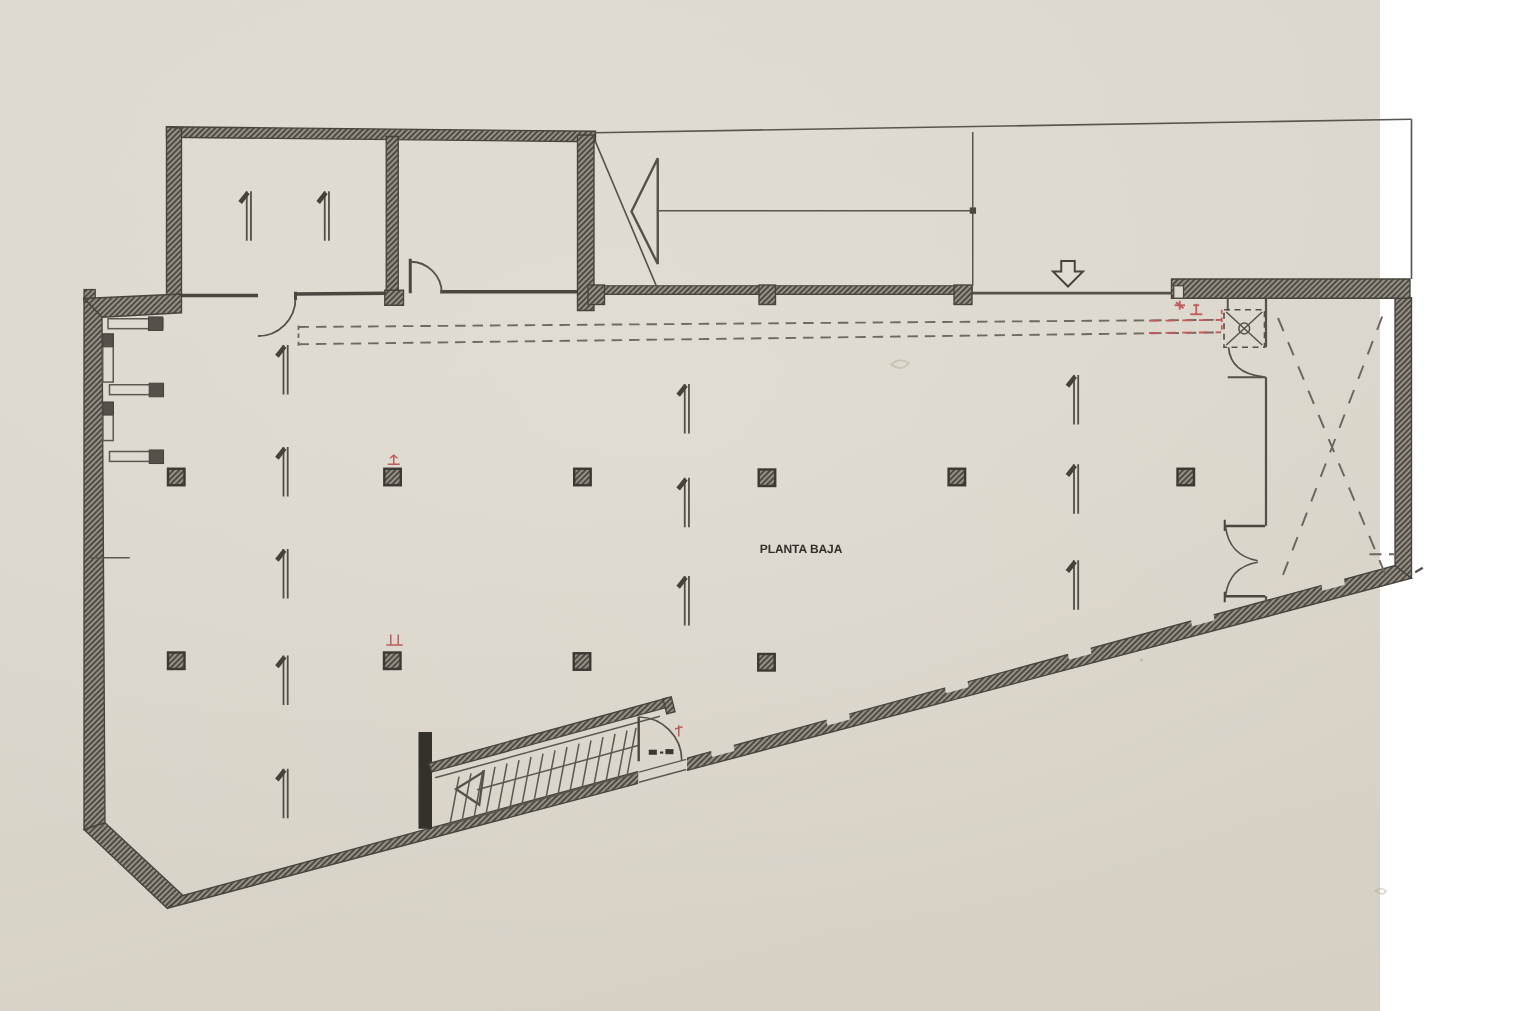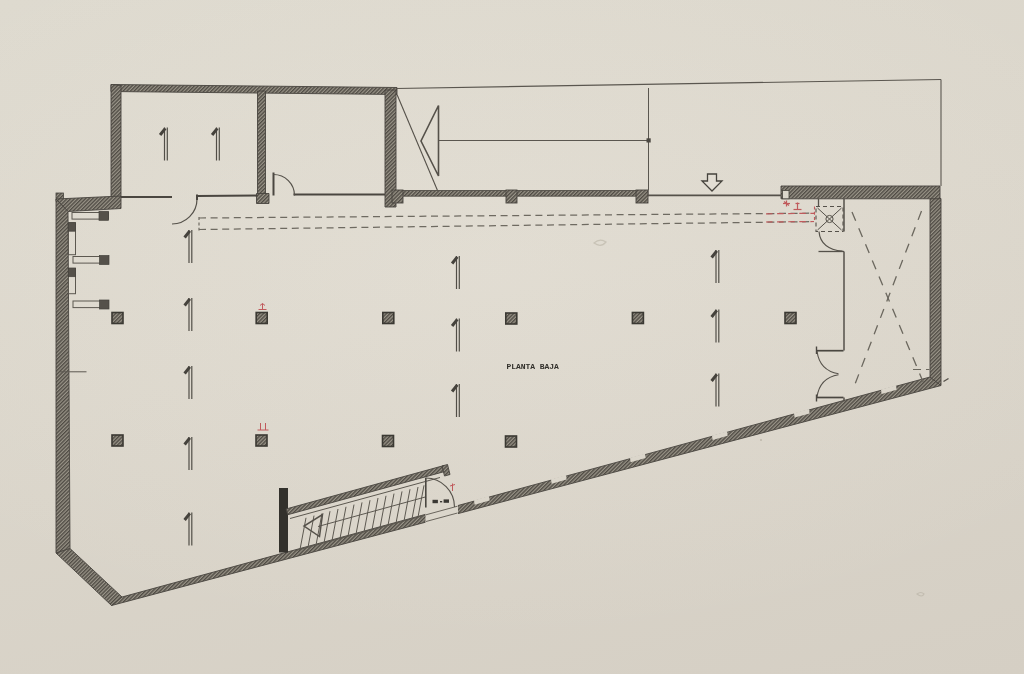--- a/index.html
+++ b/index.html
@@ -1,21 +1,20 @@
 <!DOCTYPE html>
 <html><head>
 <meta charset="utf-8">
 <style>
   html,body{margin:0;padding:0;width:1024px;height:674px;overflow:hidden;
     font-family:"Liberation Sans", sans-serif;}
-  #paper{position:relative;width:1024px;height:674px;
+  #paper{position:relative;width:920px;height:674px;
     background:
       radial-gradient(115% 90% at 48% 40%, rgba(250,246,238,0.2) 0%, rgba(250,246,238,0.0) 62%),
       linear-gradient(165deg, #dedacf 0%, #dbd6cb 45%, #d5cfc4 100%);
-    font-family: Liberation Mono, monospace;
   }
   svg{position:absolute;left:0;top:0;}
 </style>
 </head>
 <body>
 <div id="paper">
 <svg width="1024" height="674" viewBox="0 0 1024 674" style="filter:blur(0.3px);">
 <defs>
   <pattern id="hat" width="2.6" height="2.6" patternUnits="userSpaceOnUse" patternTransform="rotate(-45)">
     <rect width="2.6" height="2.6" fill="#999488"></rect>

